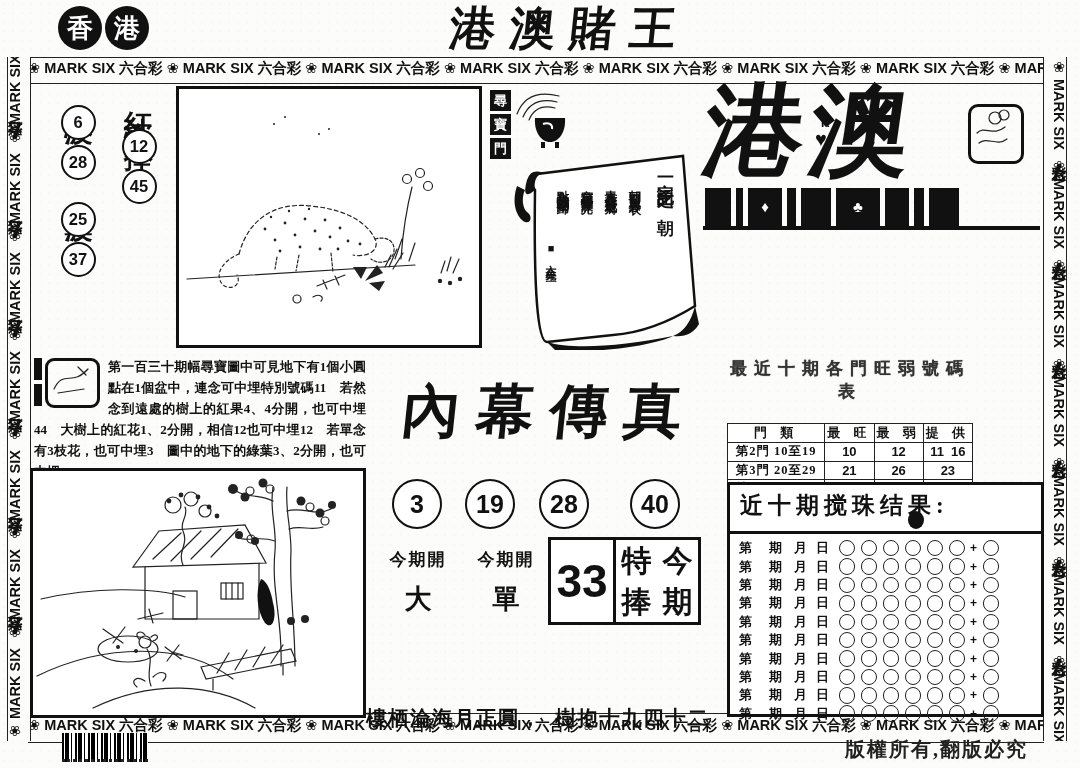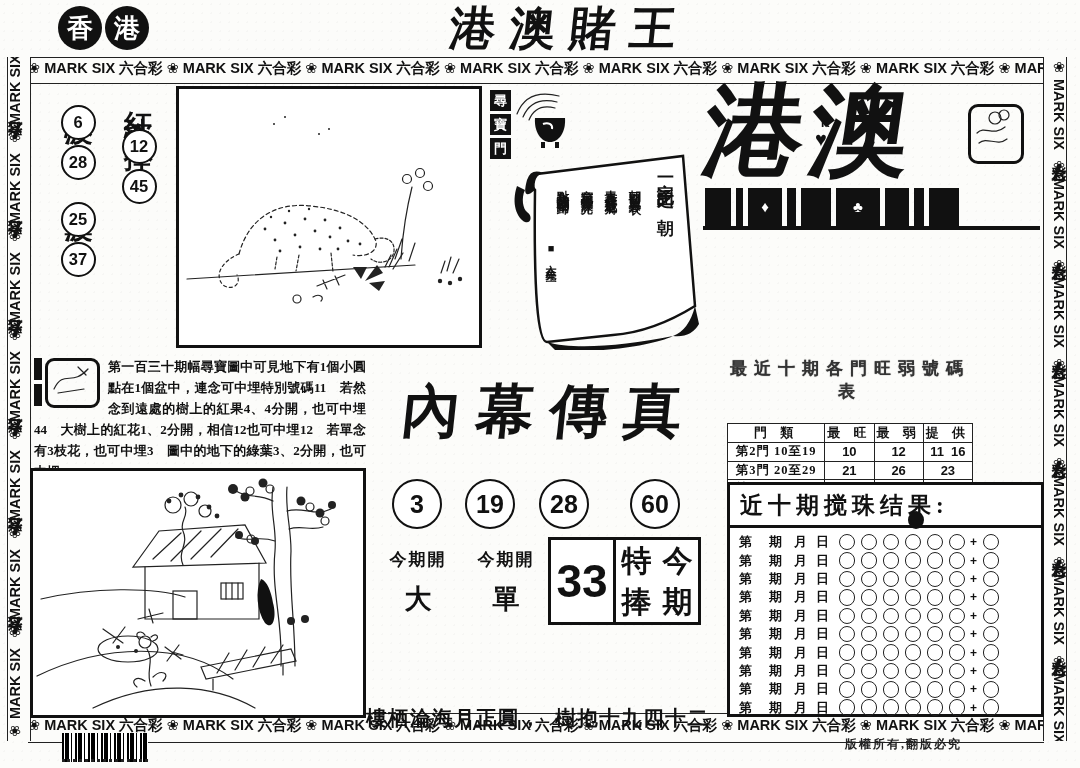--- a/index.html
+++ b/index.html
@@ -95,34 +95,34 @@
   .hot{position:absolute;left:727px;top:357px;width:246px;}
   .hot-title{font-size:17px;font-weight:bold;letter-spacing:7px;text-align:center;color:#333;
         text-shadow:0 0 1px #555;}
   .hot table{width:100%;border-collapse:collapse;margin-top:20px;background:#fff;}
   .hot th,.hot td{border:1.6px solid #222;font-size:13px;font-weight:bold;text-align:center;
         padding:0 2px;height:17.5px;white-space:pre;font-family:"Liberation Sans",sans-serif;}
   .hot th{letter-spacing:5px;font-family:"Liberation Serif",serif;}
   .hot td:first-child{font-family:"Liberation Serif",serif;font-size:12.5px;letter-spacing:1px;}
   
   .results{position:absolute;left:727px;top:482px;width:311px;height:229px;border:3px solid #111;background:#fff;}
-  .res-title{font-size:23px;font-weight:bold;letter-spacing:5px;padding:5px 10px 4px;
+  .res-title{font-size:23px;font-weight:bold;letter-spacing:5px;padding:5px 10px 10px;
         border-bottom:3.5px solid #111;position:relative;}
   .res-blot{position:absolute;left:178px;top:26px;width:16px;height:18px;background:#111;border-radius:50%;}
   .res-rows{padding:5px 9px 0;}
   .res-row{display:flex;align-items:center;height:18.4px;}
   .res-char{font-size:13px;font-weight:bold;}
   .g1{margin-right:17px;} .g2{margin-right:12px;} .g3{margin-right:9px;} .g4{margin-right:4px;}
   .res-circle{width:14.5px;height:14.5px;border:1.6px solid #222;border-radius:50%;margin-left:5.5px;flex:none;}
   .res-plus{font-size:12px;font-weight:bold;margin-left:5px;font-family:"Liberation Sans",sans-serif;}
   
   .barcode{position:absolute;left:62px;top:733px;width:86px;height:26px;
         background:repeating-linear-gradient(90deg,#000 0 2px,#fff 2px 3px,#000 3px 7px,#fff 7px 9px,#000 9px 10px,#fff 10px 13px);
         border-bottom:3px dotted #222;}
-  .copyright{position:absolute;left:845px;top:736px;font-size:12px;font-weight:bold;letter-spacing:2px;color:#222;}
+  .copyright{position:absolute;left:845px;top:736px;font-size:20px;font-weight:bold;letter-spacing:2px;color:#222;}
   .sketch{stroke:#222;fill:none;stroke-width:1.2;stroke-linecap:round;}
 </style>
 </head>
 <body>
 
 <div class="page">
 
   <div class="badge badge-1">
       <span>香</span>
     </div>
@@ -335,21 +335,21 @@
       <path class="sketch" d="M106,168 C100,162 108,158 112,164 M118,166 C124,160 128,168 120,170"></path>
       <path class="sketch" d="M120,206 C128,198 138,202 130,210 M112,210 C104,204 96,210 104,216"></path>
       <path class="sketch" d="M132,176 L148,188 M134,190 L146,174 M139,181 L150,184" stroke-width="1"></path>
     </svg>
   </div>
 
   <div class="inside-title">內幕傳真</div>
   <div class="big-ball bb-0">3</div>
   <div class="big-ball bb-1">19</div>
   <div class="big-ball bb-2">28</div>
-  <div class="big-ball bb-3">60</div>
+  <div class="big-ball bb-3">40</div>
 
   <div class="open-cols">
     <div class="open-col">
       <div class="open-label">今期開</div>
       <div class="open-value">大</div>
     </div>
     <div class="open-col">
       <div class="open-label">今期開</div>
       <div class="open-value">單</div>
     </div>

